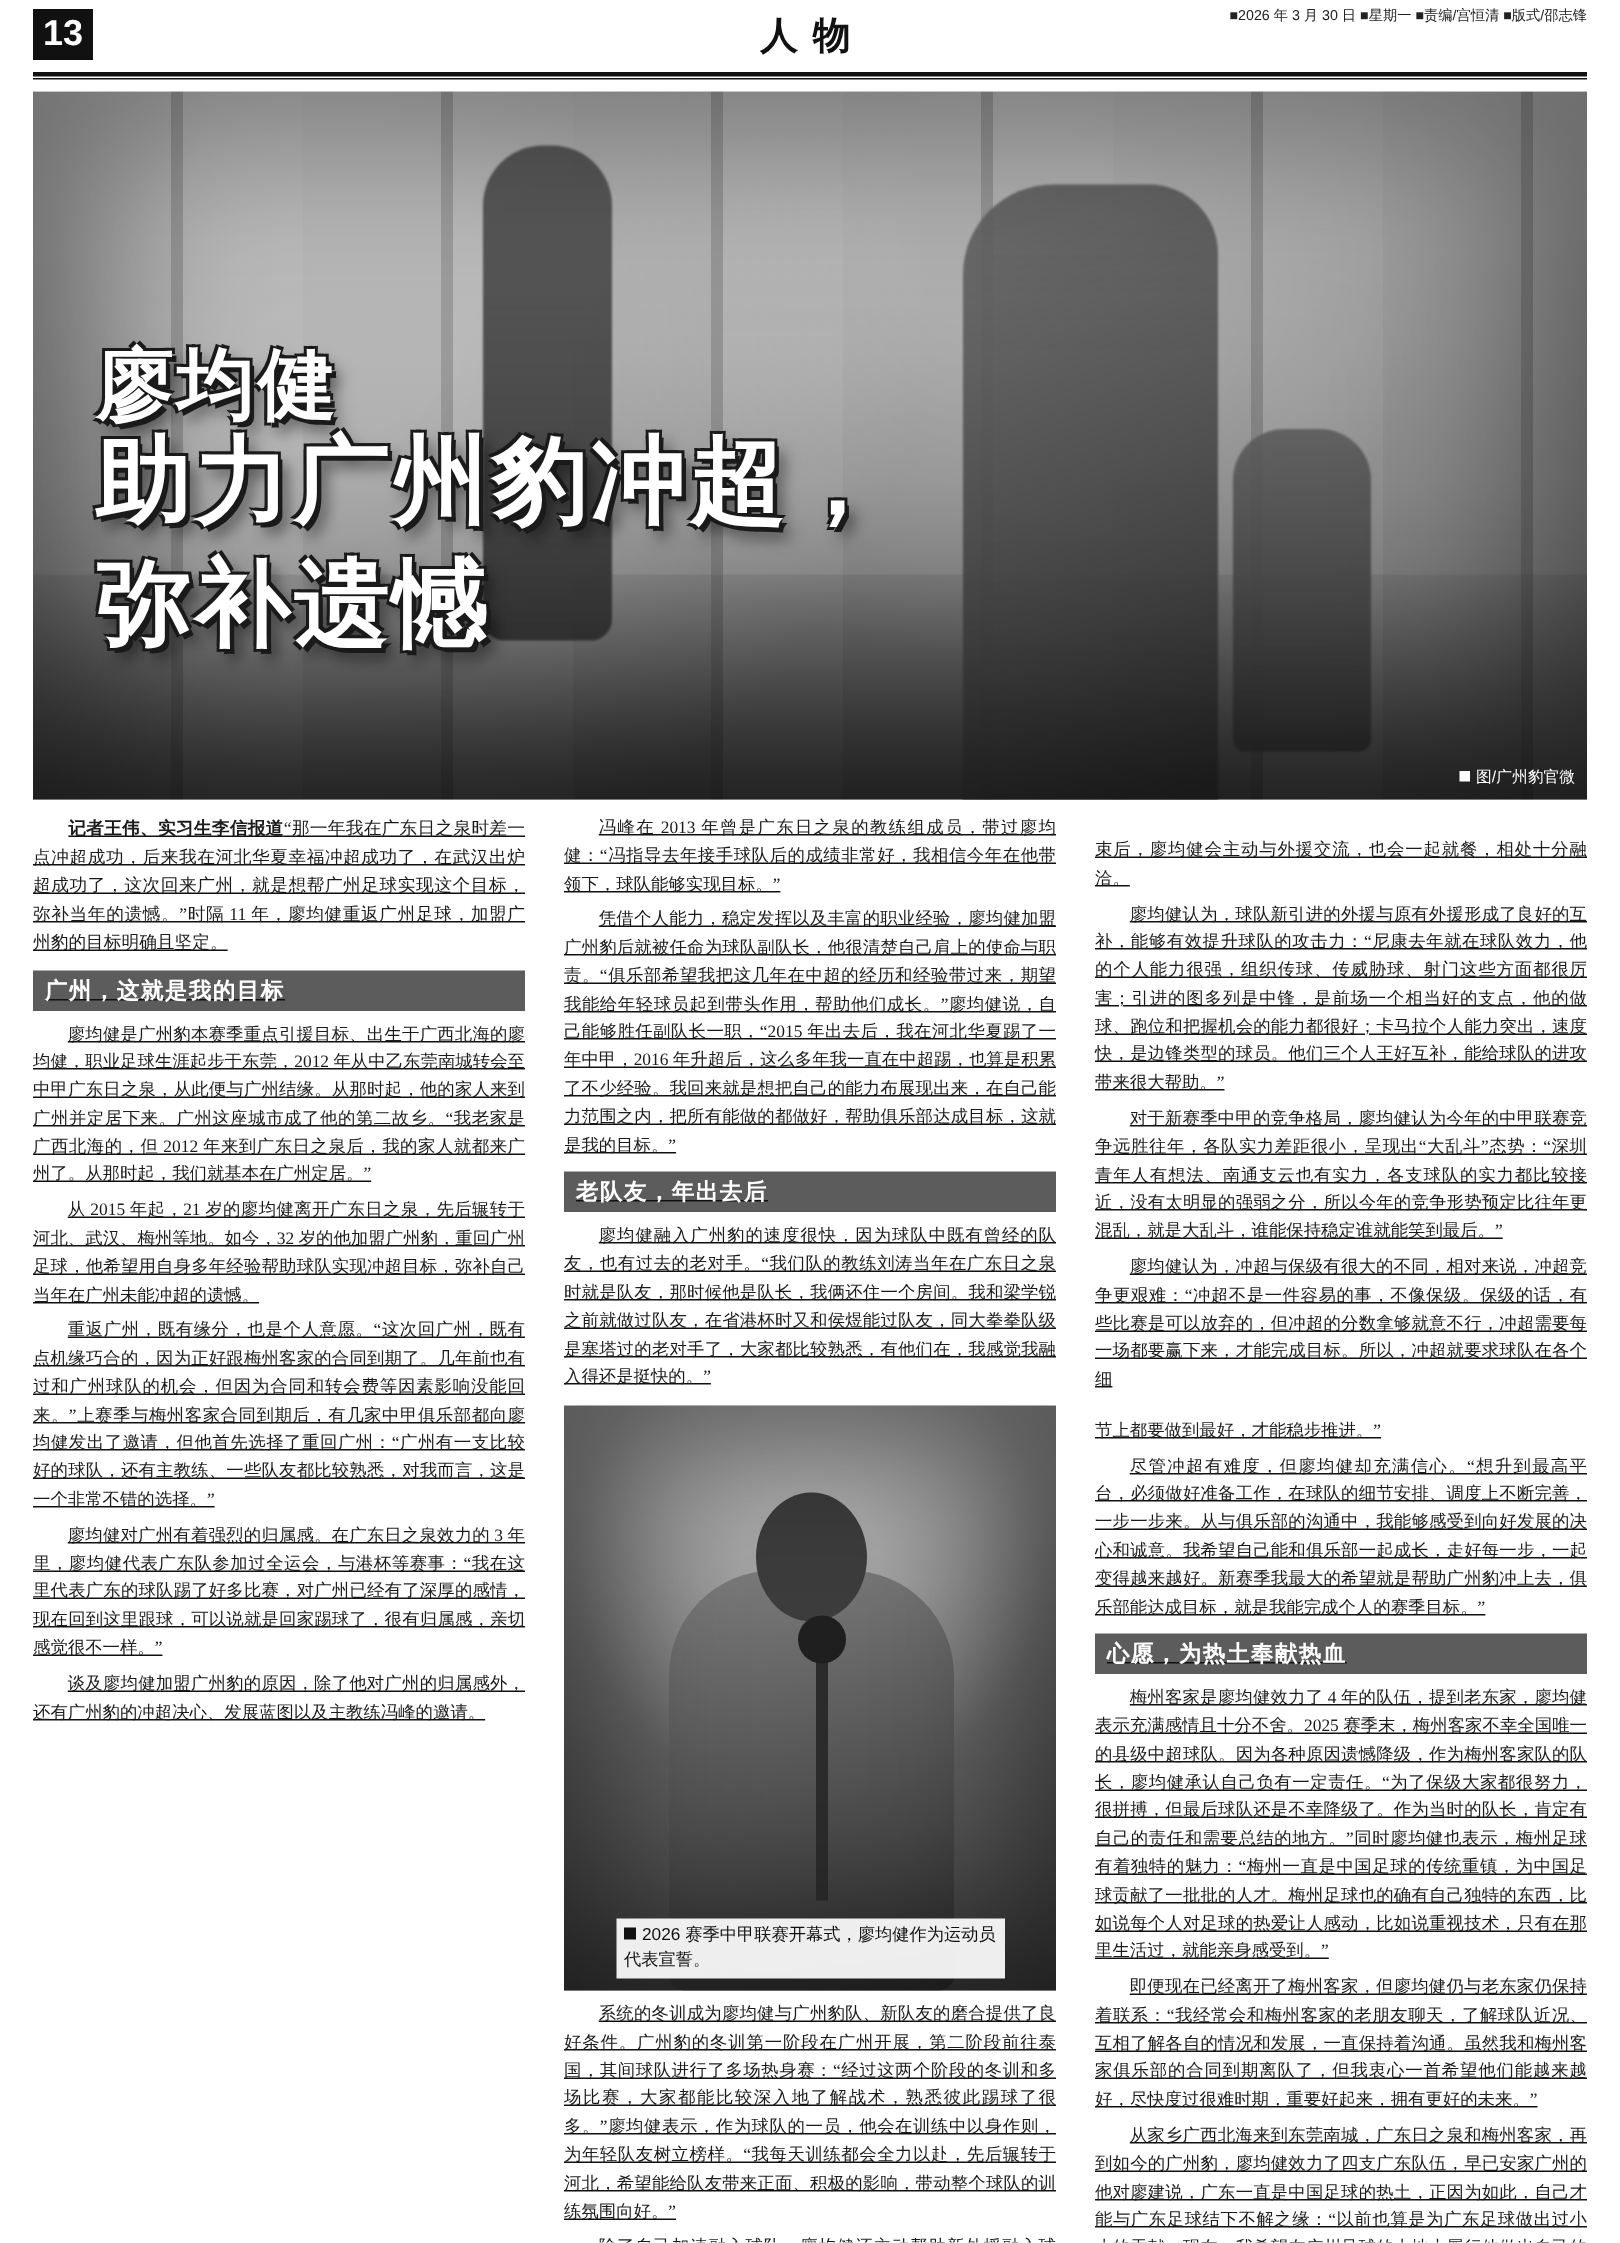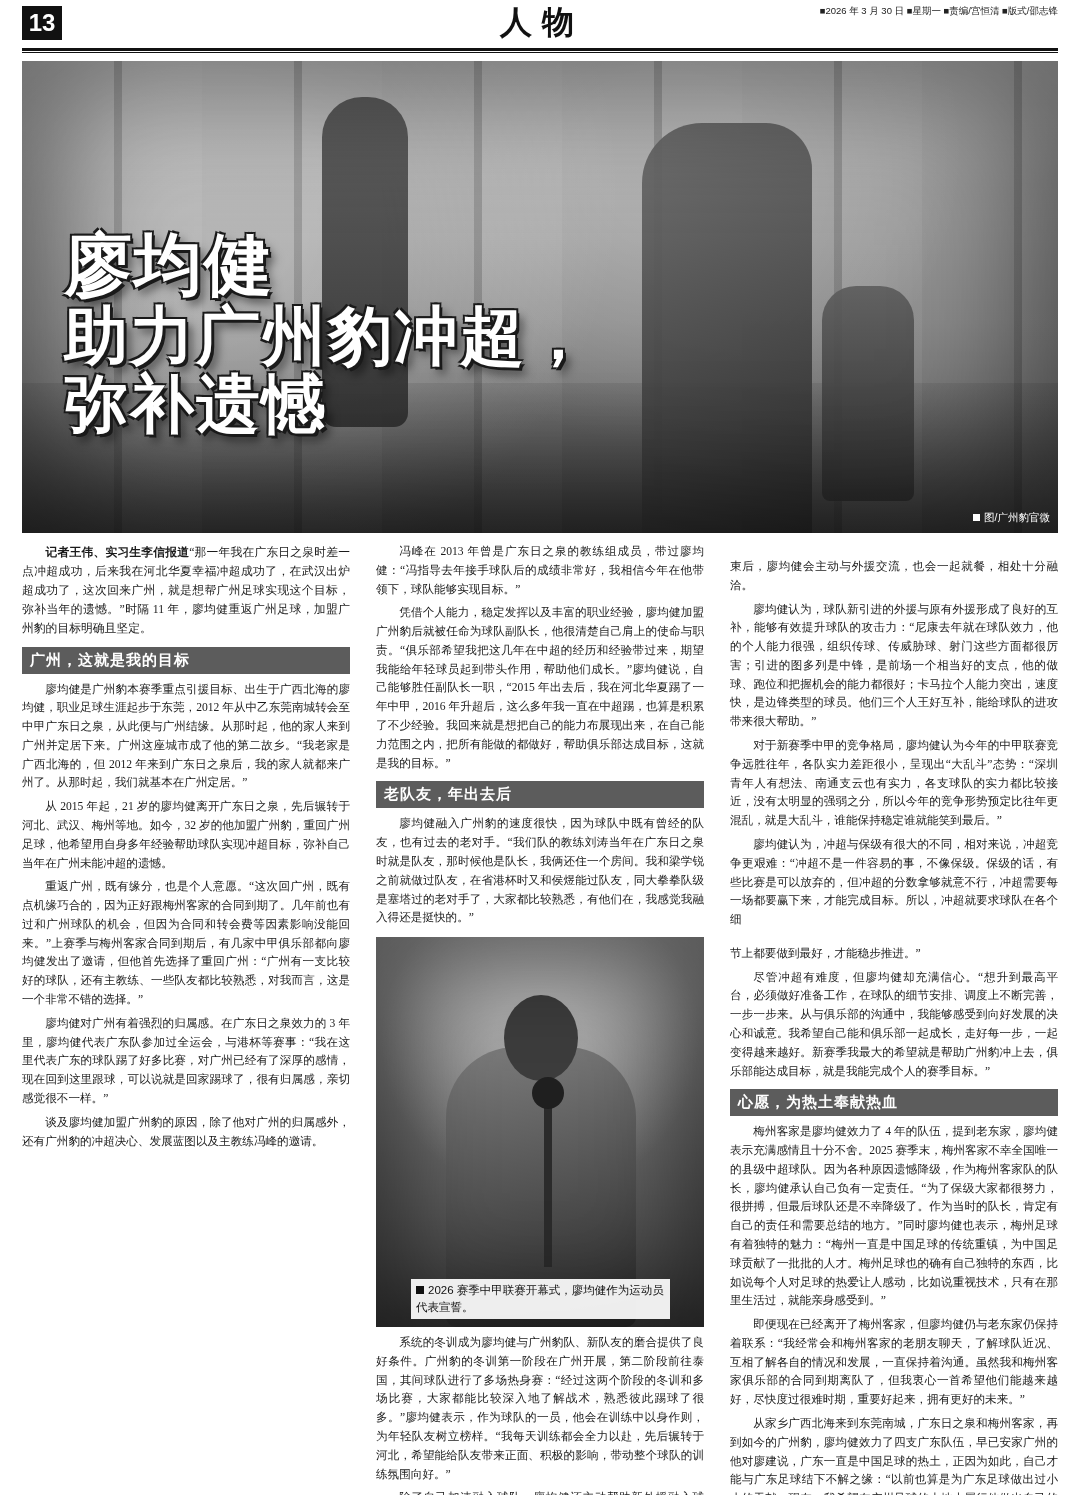--- a/index.html
+++ b/index.html
@@ -14,21 +14,21 @@
 
   
   .masthead{position:relative;height:46px;display:flex;align-items:center;}
   .pagenum{
     width:40px;height:34px;background:#111;color:#fff;
     font-family:"Liberation Sans","DejaVu Sans",sans-serif;
     font-weight:bold;font-size:24px;display:flex;align-items:center;justify-content:center;
   }
   .masthead .sect{
     position:absolute;left:4px;right:0;text-align:center;
-    font-family:"Liberation Serif",serif;font-weight:bold;font-size:32px;letter-spacing:10px;
+    font-family:"Liberation Serif",serif;font-weight:bold;font-size:25px;letter-spacing:10px;
   }
   .masthead .meta{
     position:absolute;right:0;top:4px;text-align:right;
     font-family:"Liberation Sans","DejaVu Sans",sans-serif;
     font-size:9.5px;line-height:1.55;color:#222;
   }
   .rule{height:3px;background:#111;margin-top:2px;}
   .rule.thin{height:1px;background:#111;margin-top:1px;}
 
   
@@ -58,33 +58,33 @@
   .hero .fig.b{left:620px;top:62px;width:170px;height:420px;border-radius:60px 46px 10px 10px;background:linear-gradient(160deg,#6d6d6d,#242424);}
   .hero .fig.c{left:800px;top:225px;width:92px;height:215px;border-radius:34px 34px 8px 8px;background:linear-gradient(180deg,#5e5e5e,#2b2b2b);}
   .hero .vign{position:absolute;inset:0;box-shadow:inset 0 0 120px 40px rgba(0,0,0,.45);}
 
   .headline{
     position:absolute;left:42px;top:170px;
     font-family:"Liberation Serif",serif;font-weight:bold;color:#fff;
     text-shadow:3px 3px 0 #1a1a1a, -2px -2px 0 #1a1a1a, 2px -2px 0 #1a1a1a, -2px 2px 0 #1a1a1a, 6px 7px 10px rgba(0,0,0,.55);
     line-height:1.02;letter-spacing:2px;
   }
-  .headline .l1{font-size:68px;}
+  .headline .l1{font-size:52px;}
   .headline .l2{font-size:64px;margin-top:4px;}
-  .headline .l3{font-size:64px;margin-top:2px;}
+  .headline .l3{font-size:64px;margin-top:17px;}
 
   .credit{
     position:absolute;right:8px;bottom:8px;
     font-family:"Liberation Sans","DejaVu Sans",sans-serif;
     font-size:10.5px;color:#fff;
   }
   .credit .sq{display:inline-block;width:7px;height:7px;background:#fff;margin-right:4px;}
 
   
-  .cols{display:flex;gap:26px;margin-top:10px;height:900px;}
+  .cols{display:flex;gap:26px;margin-top:10px;height:900px;text-decoration:underline;}
   .col{width:336px;position:relative;}
   p{
     margin:0 0 5px 0;
     font-size:11.6px;line-height:1.62;text-align:justify;
     text-justify:inter-ideograph;
     text-indent:2em;
     color:#1b1b1b;
   }
   p.noind{text-indent:0;margin-top:15px;}
   .lead{font-size:11.8px;}

